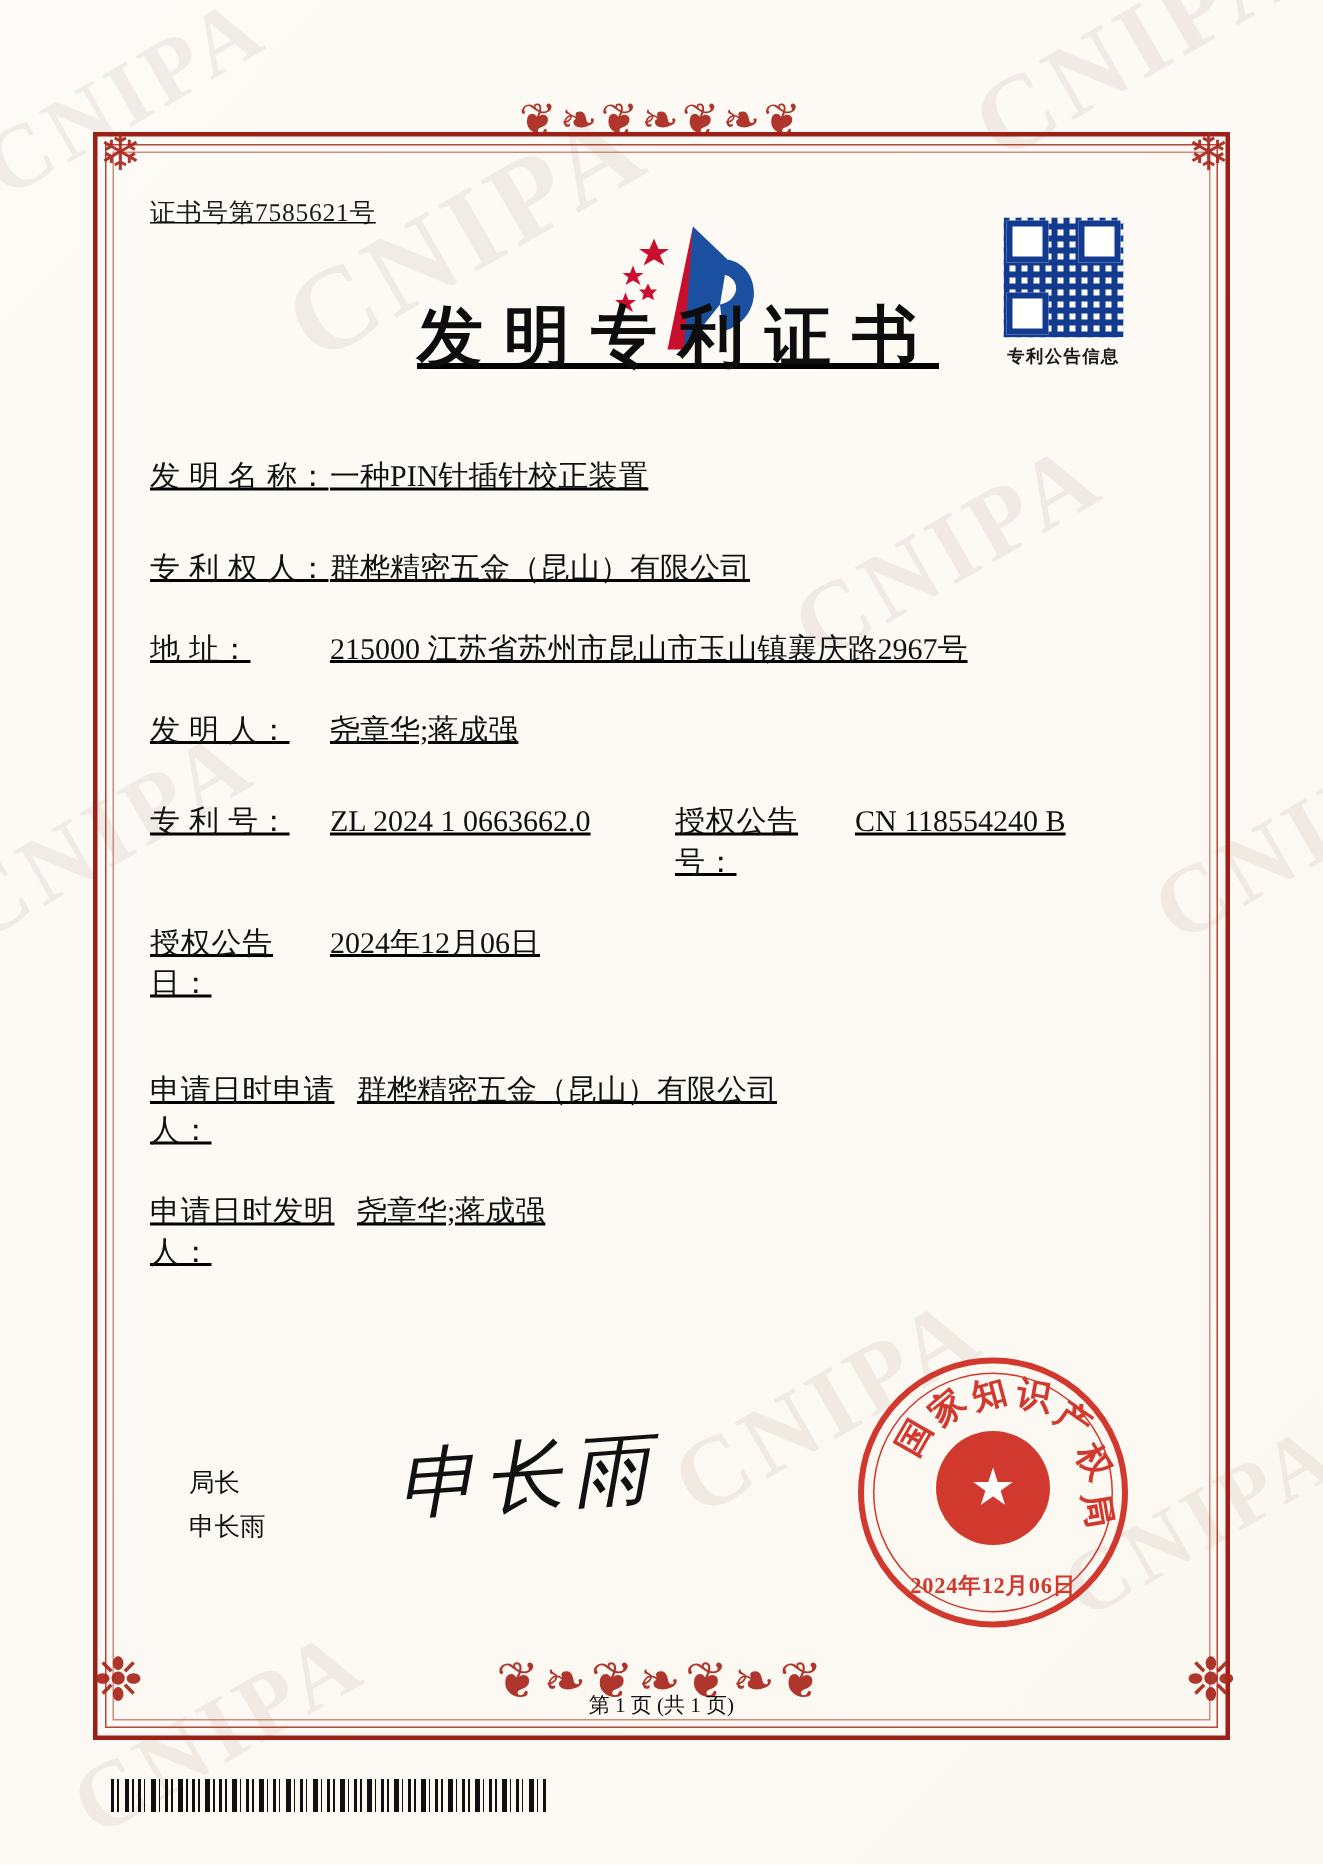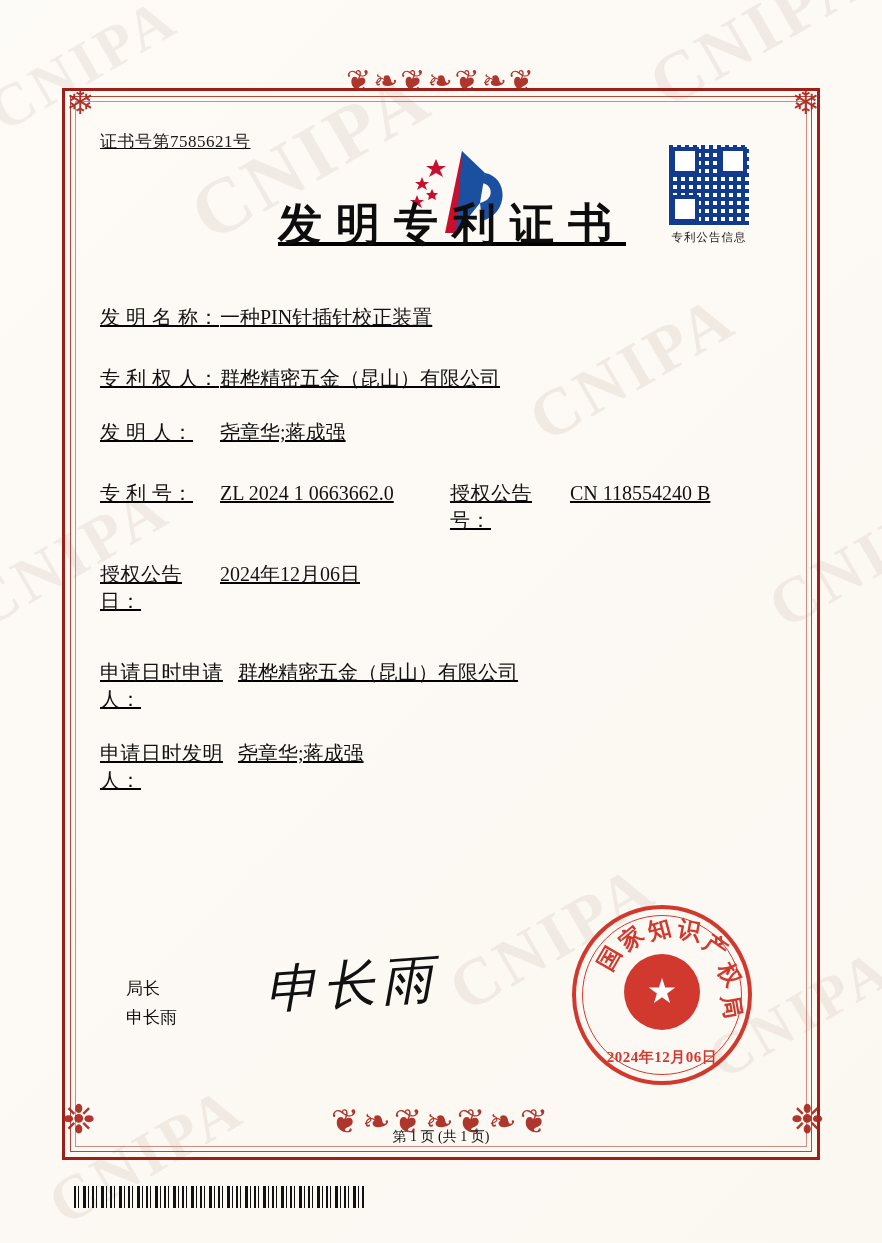--- a/index.html
+++ b/index.html
@@ -141,20 +141,21 @@
     left: 2px; bottom: 2px;
     width: 20px; height: 20px;
     border: 4px solid #123a8f;
     background: #fff;
   }
   .qr-label {
     margin-top: 4px;
     font-size: 11.5px;
     color: #1a1a1a;
     letter-spacing: 1px;
+    font-weight: bold;
   }
 
   .title {
     margin-top: 42px;
     text-align: center;
     font-size: 44px;
     font-weight: bold;
     letter-spacing: 14px;
     color: #0d0d0d;
     font-family: "Liberation Serif", "DejaVu Serif", serif;
@@ -347,20 +348,24 @@
       <div class="row">
         <div class="lbl">发 明 名 称：</div>
         <div class="val">一种PIN针插针校正装置</div>
       </div>
 
       <div class="row" style="margin-top:34px;">
         <div class="lbl">专 利 权 人：</div>
         <div class="val">群桦精密五金（昆山）有限公司</div>
       </div>
 
+      <div class="row">
+        <div class="lbl">地        址：</div>
+        <div class="val">215000 江苏省苏州市昆山市玉山镇襄庆路2967号</div>
+      </div>
 
       <div class="row">
         <div class="lbl">发    明    人：</div>
         <div class="val">尧章华;蒋成强</div>
       </div>
 
       <div class="row two" style="margin-top:34px;">
         <div class="col col1">
           <div class="lbl">专    利    号：</div>
           <div class="val">ZL 2024 1 0663662.0</div>

